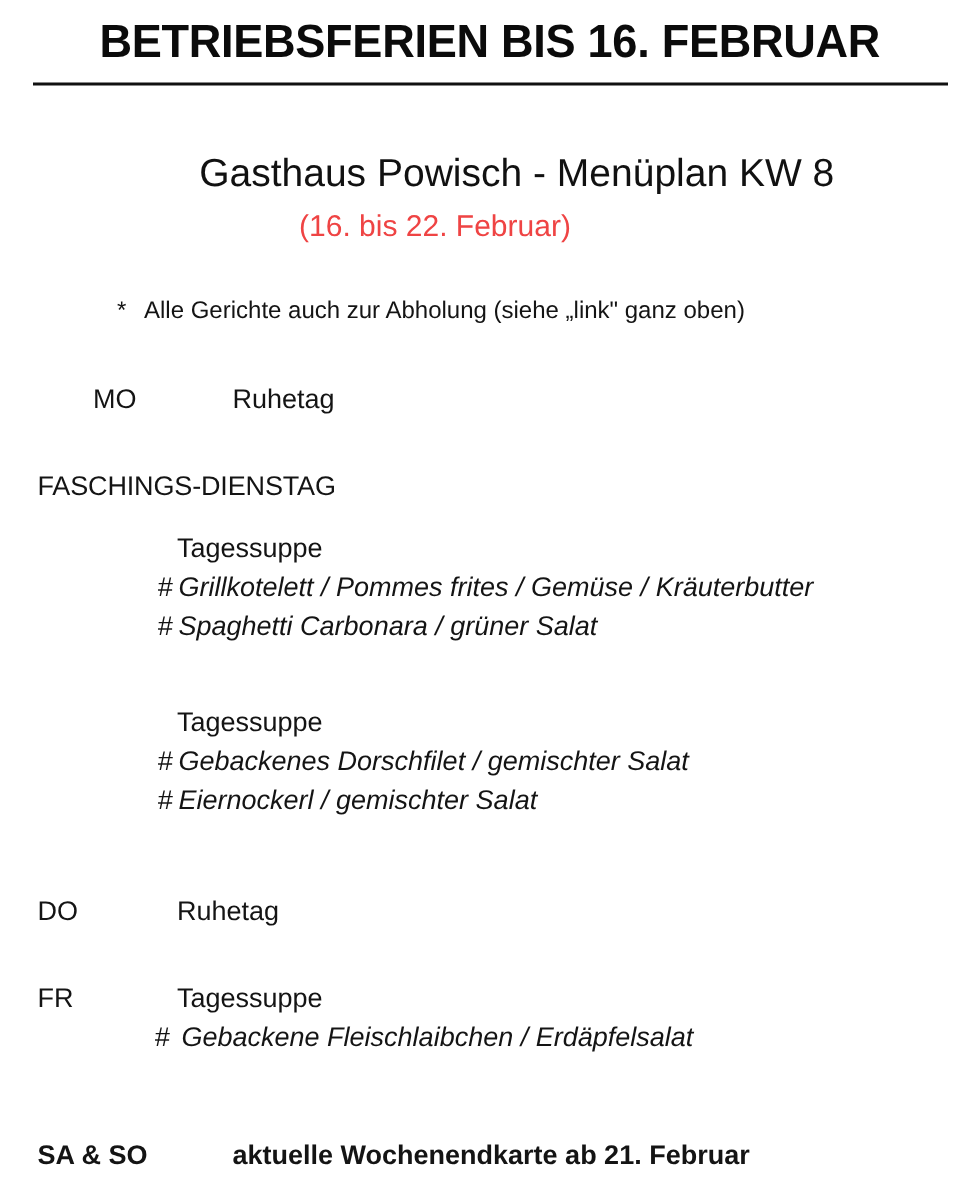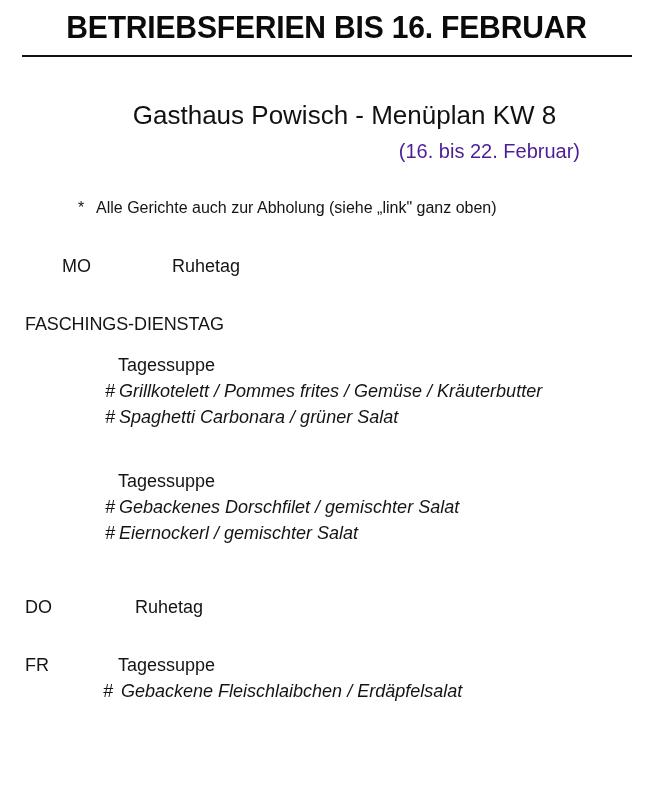--- a/index.html
+++ b/index.html
@@ -61,24 +61,24 @@
     color: #111111;
     white-space: nowrap;
     margin-left: 18px;
   }
 
   .daterange {
     position: absolute;
     left: 0;
     top: 140px;
     width: 580px;
-    text-align: right;
+    text-align: center;
     font-size: 20px;
     font-weight: 400;
-    color: #4c1d95;
+    color: #ef4444;
     white-space: nowrap;
   }
 
   
   .note {
     position: absolute;
     left: 78px;
     top: 199px;
     font-size: 16px;
     white-space: nowrap;
@@ -120,21 +120,20 @@
     font-size: 18px;
     font-weight: 400;
     letter-spacing: -0.1px;
   }
 
   .value {
     position: absolute;
     left: 118px;
     top: 0;
     font-size: 18px;
-    margin-left: 17px;
   }
 
   .value.bold {
     left: 155px;
     font-weight: 700;
   }
 
   .soup {
     position: absolute;
     left: 118px;
@@ -222,14 +221,20 @@
   <div class="day-block" style="top:655px;">
     <div class="row">
       <span class="daylabel">FR</span>
       <span class="soup">Tagessuppe</span>
     </div>
     <div class="row">
       <span class="dish fr"><span class="hash">#</span><span>Gebackene Fleischlaibchen / Erdäpfelsalat</span></span>
     </div>
   </div>
 
+  <div class="day-block" style="top:760px;">
+    <div class="row">
+      <span class="daylabel bold">SA &amp; SO</span>
+      <span class="value bold">aktuelle Wochenendkarte ab 21. Februar</span>
+    </div>
+  </div>
 
 </div>
 
 </body></html>

